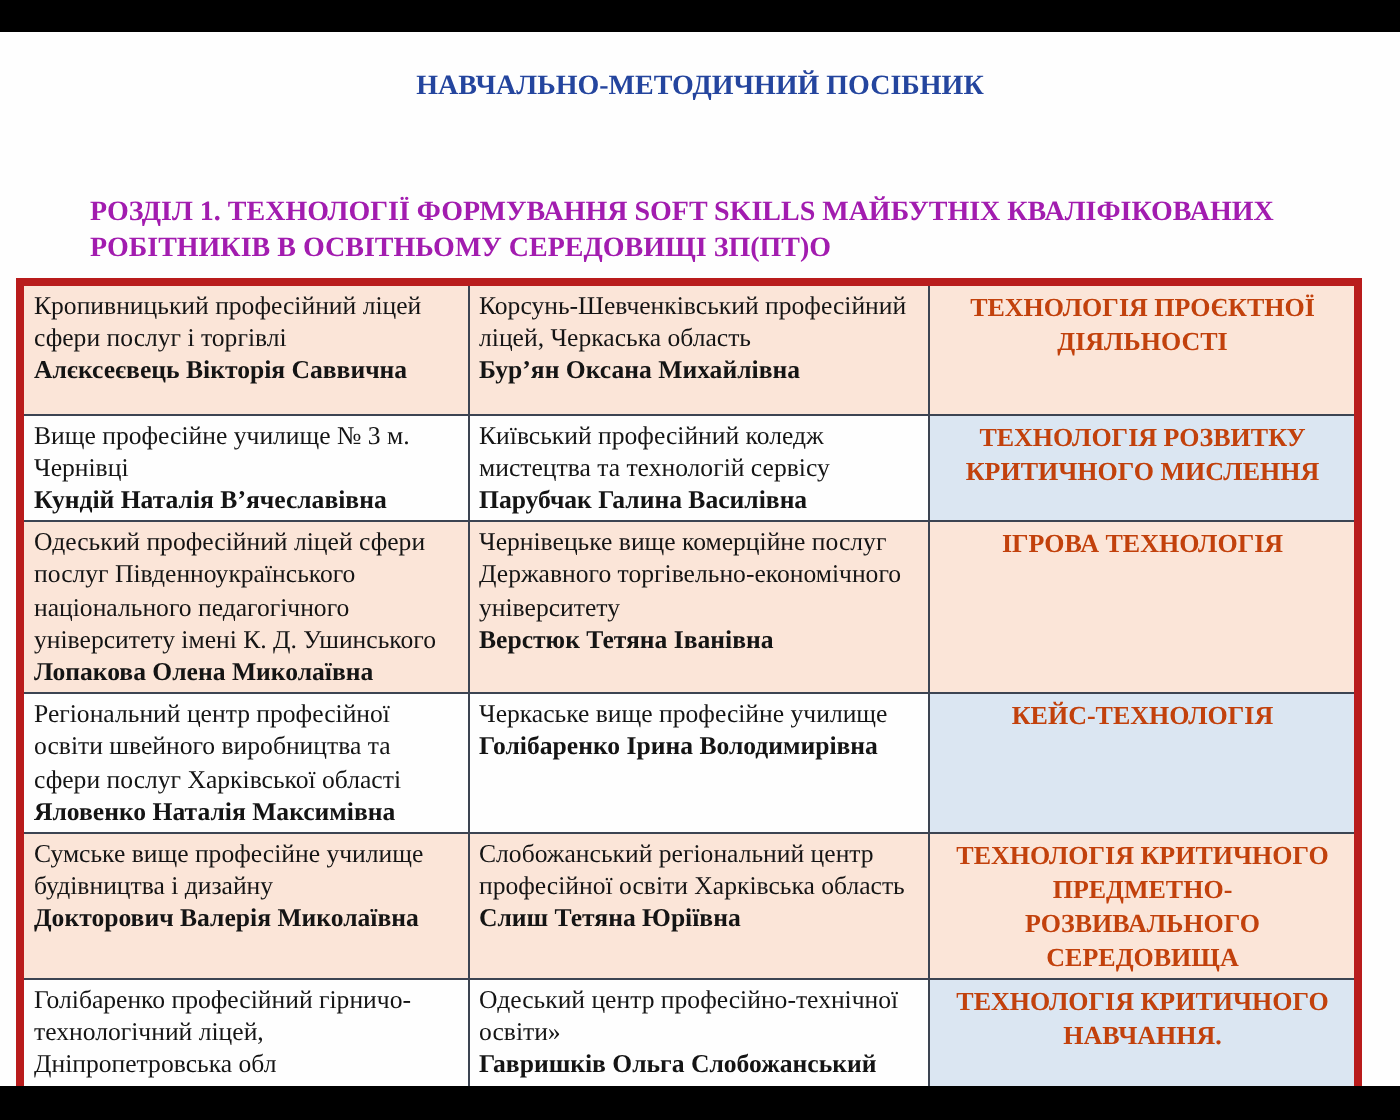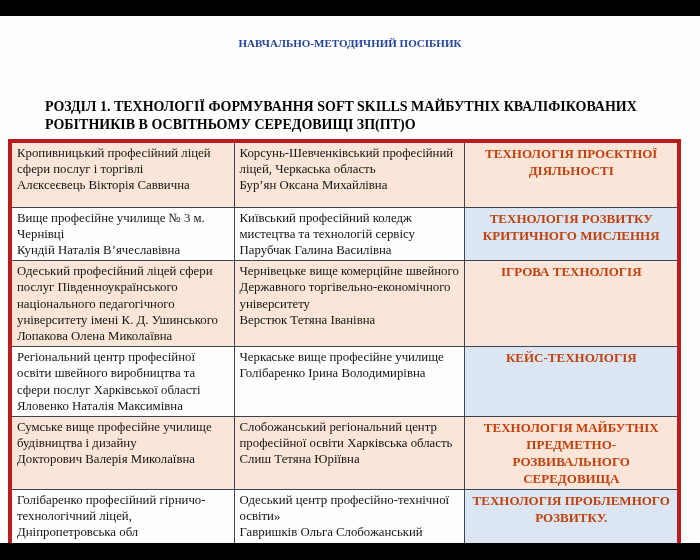--- a/index.html
+++ b/index.html
@@ -4,39 +4,39 @@
 <style>
   html,body{margin:0;padding:0;background:#000;}
   .screen{position:relative;width:700px;height:560px;background:#000;overflow:hidden;
           font-family:"Liberation Serif", serif;}
   .bar{position:absolute;left:0;width:700px;background:#000;}
   .bar-top{top:0;height:16px;}
   .bar-bottom{top:543px;height:17px;}
   .page{position:absolute;top:16px;left:0;width:700px;height:527px;background:#fefefe;overflow:hidden;}
 
   .doc-title{position:absolute;top:19px;left:20px;width:660px;text-align:center;
-             color:#24459e;font-weight:bold;font-size:11px;line-height:17px;}
+             color:#24459e;font-weight:bold;font-size:14px;line-height:17px;}
   .section-heading{position:absolute;top:82px;left:45px;width:618px;text-align:left;
-             color:#000000;font-weight:bold;font-size:14px;line-height:17.5px;}
+             color:#a21caf;font-weight:bold;font-size:14px;line-height:17.5px;}
 
   table.roster{position:absolute;top:123px;left:8px;width:669px;border-collapse:collapse;
              table-layout:fixed;}
   table.roster{border:4px solid #b91c1c;}
   table.roster td{border:1px solid #3c4452;vertical-align:top;padding:2px 4px 2px 5px;
              font-size:12.8px;line-height:16.2px;color:#141414;overflow:hidden;}
   col.c1{width:224px;} col.c2{width:230px;} col.c3{width:215px;}
   tr.r1{height:66px;} tr.r2{height:52px;} tr.r3{height:82px;}
   tr.r4{height:66px;} tr.r5{height:66px;} tr.r6{height:71px;}
 
   tr.peach td{background:#fbe5d8;}
   tr.plain td{background:#fefefe;}
   tr.plain td.tech{background:#dbe6f2;margin-left:37px;}
   tr.peach td.tech{background:#fbe5d8;}
 
-  td .pname{font-weight:normal;}
+  td .pname{font-weight:bold;}
   td .pname.gap{margin-top:0;}
   td.tech{vertical-align:middle;text-align:center;padding:2px 8px;}
   td.tech div{color:#c2410c;font-weight:bold;font-size:13px;line-height:17px;}
 </style>
 </head>
 <body>
 
 <div class="screen">
   <div class="bar bar-top"></div>
   <div class="page">
@@ -82,21 +82,21 @@
           <div>ТЕХНОЛОГІЯ РОЗВИТКУ КРИТИЧНОГО МИСЛЕННЯ</div>
         </td>
       </tr>
 
       <tr class="r3 peach">
         <td class="c12">
           <div class="school">Одеський професійний ліцей сфери послуг Південноукраїнського національного педагогічного університету імені К. Д. Ушинського</div>
           <div class="pname">Лопакова Олена Миколаївна</div>
         </td>
         <td class="c12">
-          <div class="school">Чернівецьке вище комерційне швейного Державного торгівельно-економічного університету</div>
+          <div class="school">Чернівецьке вище комерційне послуг Державного торгівельно-економічного університету</div>
           <div class="pname">Верстюк Тетяна Іванівна</div>
         </td>
         <td class="tech">
           <div>ІГРОВА ТЕХНОЛОГІЯ</div>
         </td>
       </tr>
 
       <tr class="r4 plain">
         <td class="c12">
           <div class="school">Регіональний центр професійної освіти швейного виробництва та сфери послуг Харківської області</div>
@@ -114,34 +114,34 @@
       <tr class="r5 peach">
         <td class="c12">
           <div class="school">Сумське вище професійне училище будівництва і дизайну</div>
           <div class="pname">Докторович Валерія Миколаївна</div>
         </td>
         <td class="c12">
           <div class="school">Слобожанський регіональний центр професійної освіти Харківська область</div>
           <div class="pname">Слиш Тетяна Юріївна</div>
         </td>
         <td class="tech">
-          <div>ТЕХНОЛОГІЯ МАЙБУТНІХ ПРЕДМЕТНО-РОЗВИВАЛЬНОГО СЕРЕДОВИЩА</div>
+          <div>ТЕХНОЛОГІЯ КРИТИЧНОГО ПРЕДМЕТНО-РОЗВИВАЛЬНОГО СЕРЕДОВИЩА</div>
         </td>
       </tr>
 
       <tr class="r6 plain">
         <td class="c12">
           <div class="school">Голібаренко професійний гірничо-технологічний ліцей, Дніпропетровська обл</div>
           <div class="pname">Стойчик Тетяна Іванівна</div>
         </td>
         <td class="c12">
           <div class="school">Одеський центр професійно-технічної освіти»</div>
           <div class="pname">Гавришків Ольга Слобожанський</div>
         </td>
         <td class="tech">
-          <div>ТЕХНОЛОГІЯ ПРОБЛЕМНОГО РОЗВИТКУ.</div>
+          <div>ТЕХНОЛОГІЯ КРИТИЧНОГО НАВЧАННЯ.</div>
         </td>
       </tr>
     </tbody>
       </table>
   </div>
   <div class="bar bar-bottom"></div>
 </div>
 
 </body></html>

